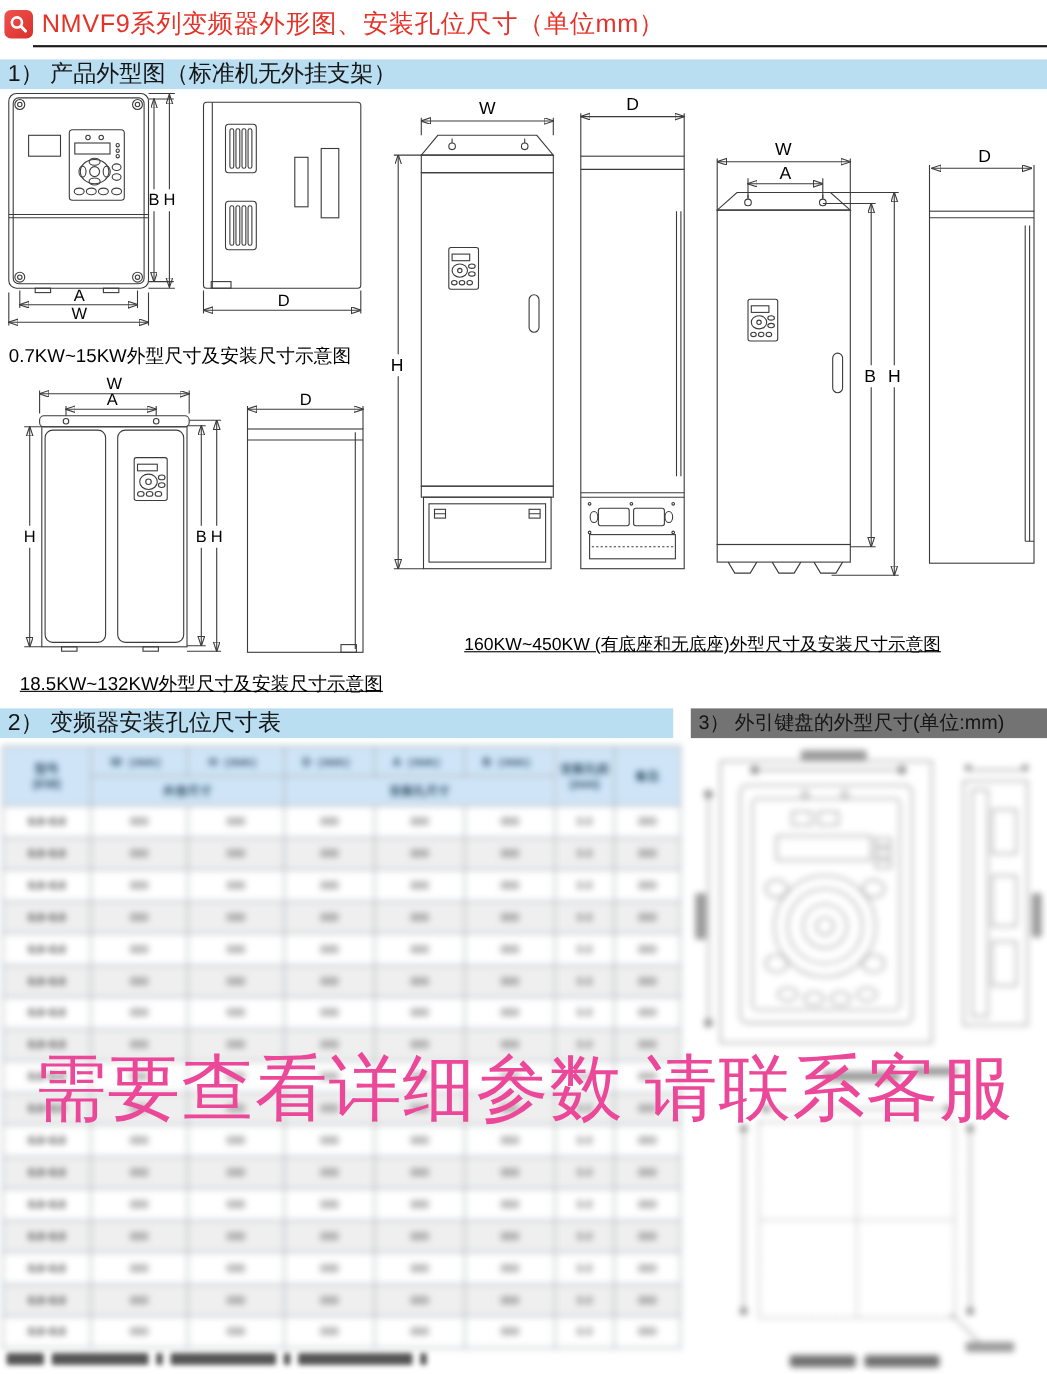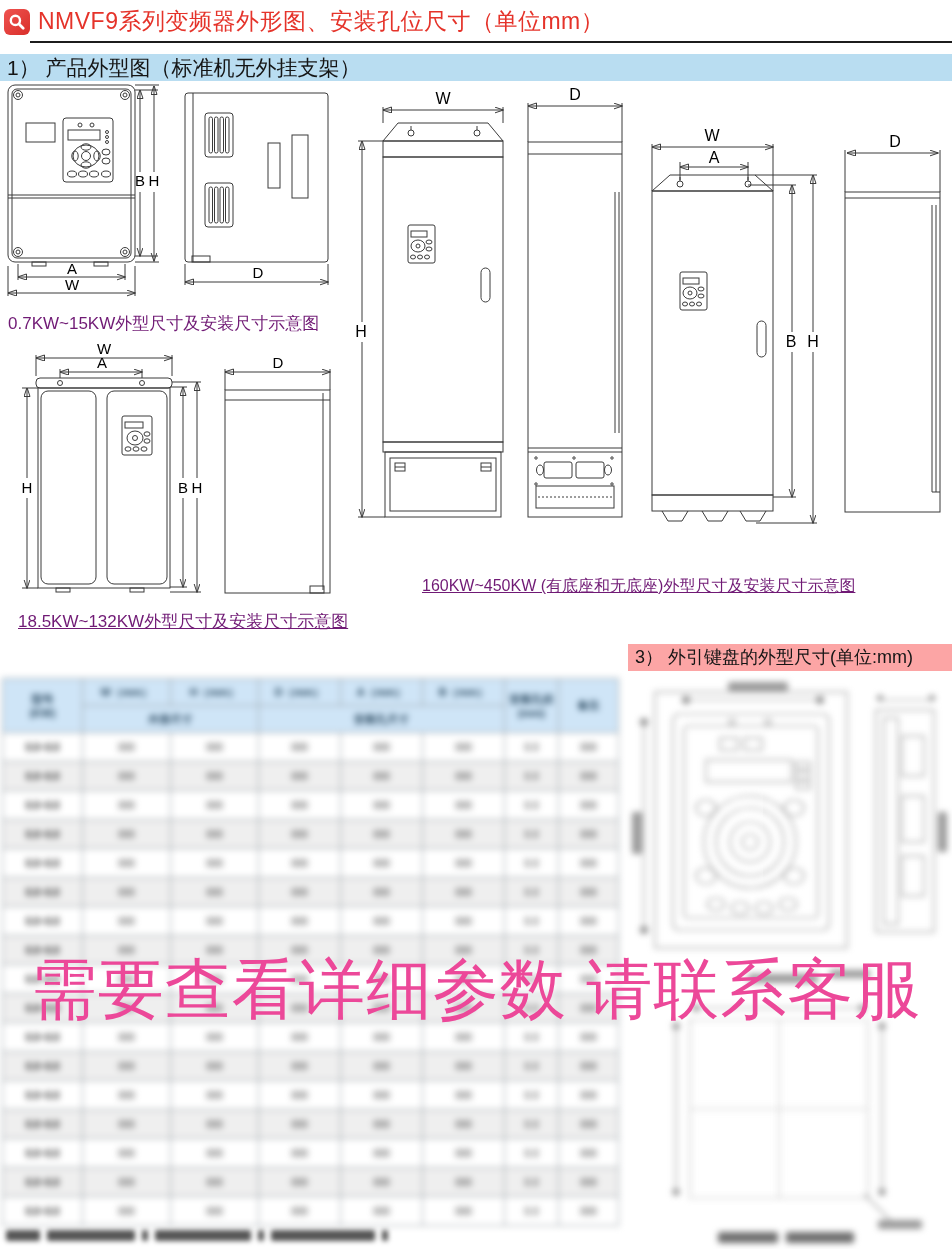--- a/index.html
+++ b/index.html
@@ -10,21 +10,21 @@
   
   .title-row{top:6px;left:4px;display:flex;align-items:center;gap:8px;}
   .badge{width:26px;height:26px;border-radius:6px;background:linear-gradient(135deg,#ef5350,#d92f2a);
          display:flex;align-items:center;justify-content:center;flex:0 0 auto;}
   .page-title{font-size:23px;font-weight:400;letter-spacing:0.5px;}
   .rule{top:41px;left:30px;width:922px;border-top:2px solid #1c1c1c;height:0;}
 
   
   .banner{height:27px;line-height:27px;font-size:21px;padding-left:7px;color:#151515;box-sizing:border-box;}
 
-  .caption{font-size:17px;color:#701a75;white-space:nowrap;}
+  .caption{font-size:17px;color:#000000;white-space:nowrap;}
 
   
   svg.draw line, svg.draw path, svg.draw rect, svg.draw circle, svg.draw ellipse, svg.draw polygon, svg.draw polyline{
      stroke:#3b3b3b;fill:none;stroke-width:1;}
   svg.draw text{stroke:none;fill:#000;font-size:15px;text-anchor:middle;
      font-family:"Liberation Sans","DejaVu Sans",sans-serif;}
   svg.draw text.lg{font-size:16px;}
 
   
   .blur3{filter:blur(3px);}
@@ -358,21 +358,22 @@
       <line x1="304" y1="121" x2="304" y2="408"></line>
     <line x1="300" y1="408" x2="308" y2="408"></line>
     <line x1="213" y1="108" x2="213" y2="66"></line>
       <line x1="308" y1="108" x2="308" y2="66"></line>
     <line x1="215" y1="69" x2="306" y2="69" style="marker-start:url(#arrE);marker-end:url(#arrE)"></line>
     <text x="263" y="63" class="lg">D</text>
   </svg>
 
   <div class="abs caption" style="left:422px;top:576px;font-size:16px;text-decoration:underline;">160KW~450KW (有底座和无底座)外型尺寸及安装尺寸示意图</div>
 
-  <div class="abs banner" style="top:644px;left:628px;width:324px;background:#fca5a5;font-size:18px;">3） 外引键盘的外型尺寸(单位:mm)</div>
+  <div class="abs banner" style="top:644px;left:0;width:612px;background:#b9ddf1;">2） 变频器安装孔位尺寸表</div>
+  <div class="abs banner" style="top:644px;left:628px;width:324px;background:#737373;font-size:18px;">3） 外引键盘的外型尺寸(单位:mm)</div>
 
   <div class="abs blur3" style="top:678px;left:2px;width:616px;">
     <table class="mount">
         <colgroup>
           <col style="width:80px">
           <col style="width:88px">
           <col style="width:88px">
           <col style="width:82px">
           <col style="width:82px">
           <col style="width:82px">

